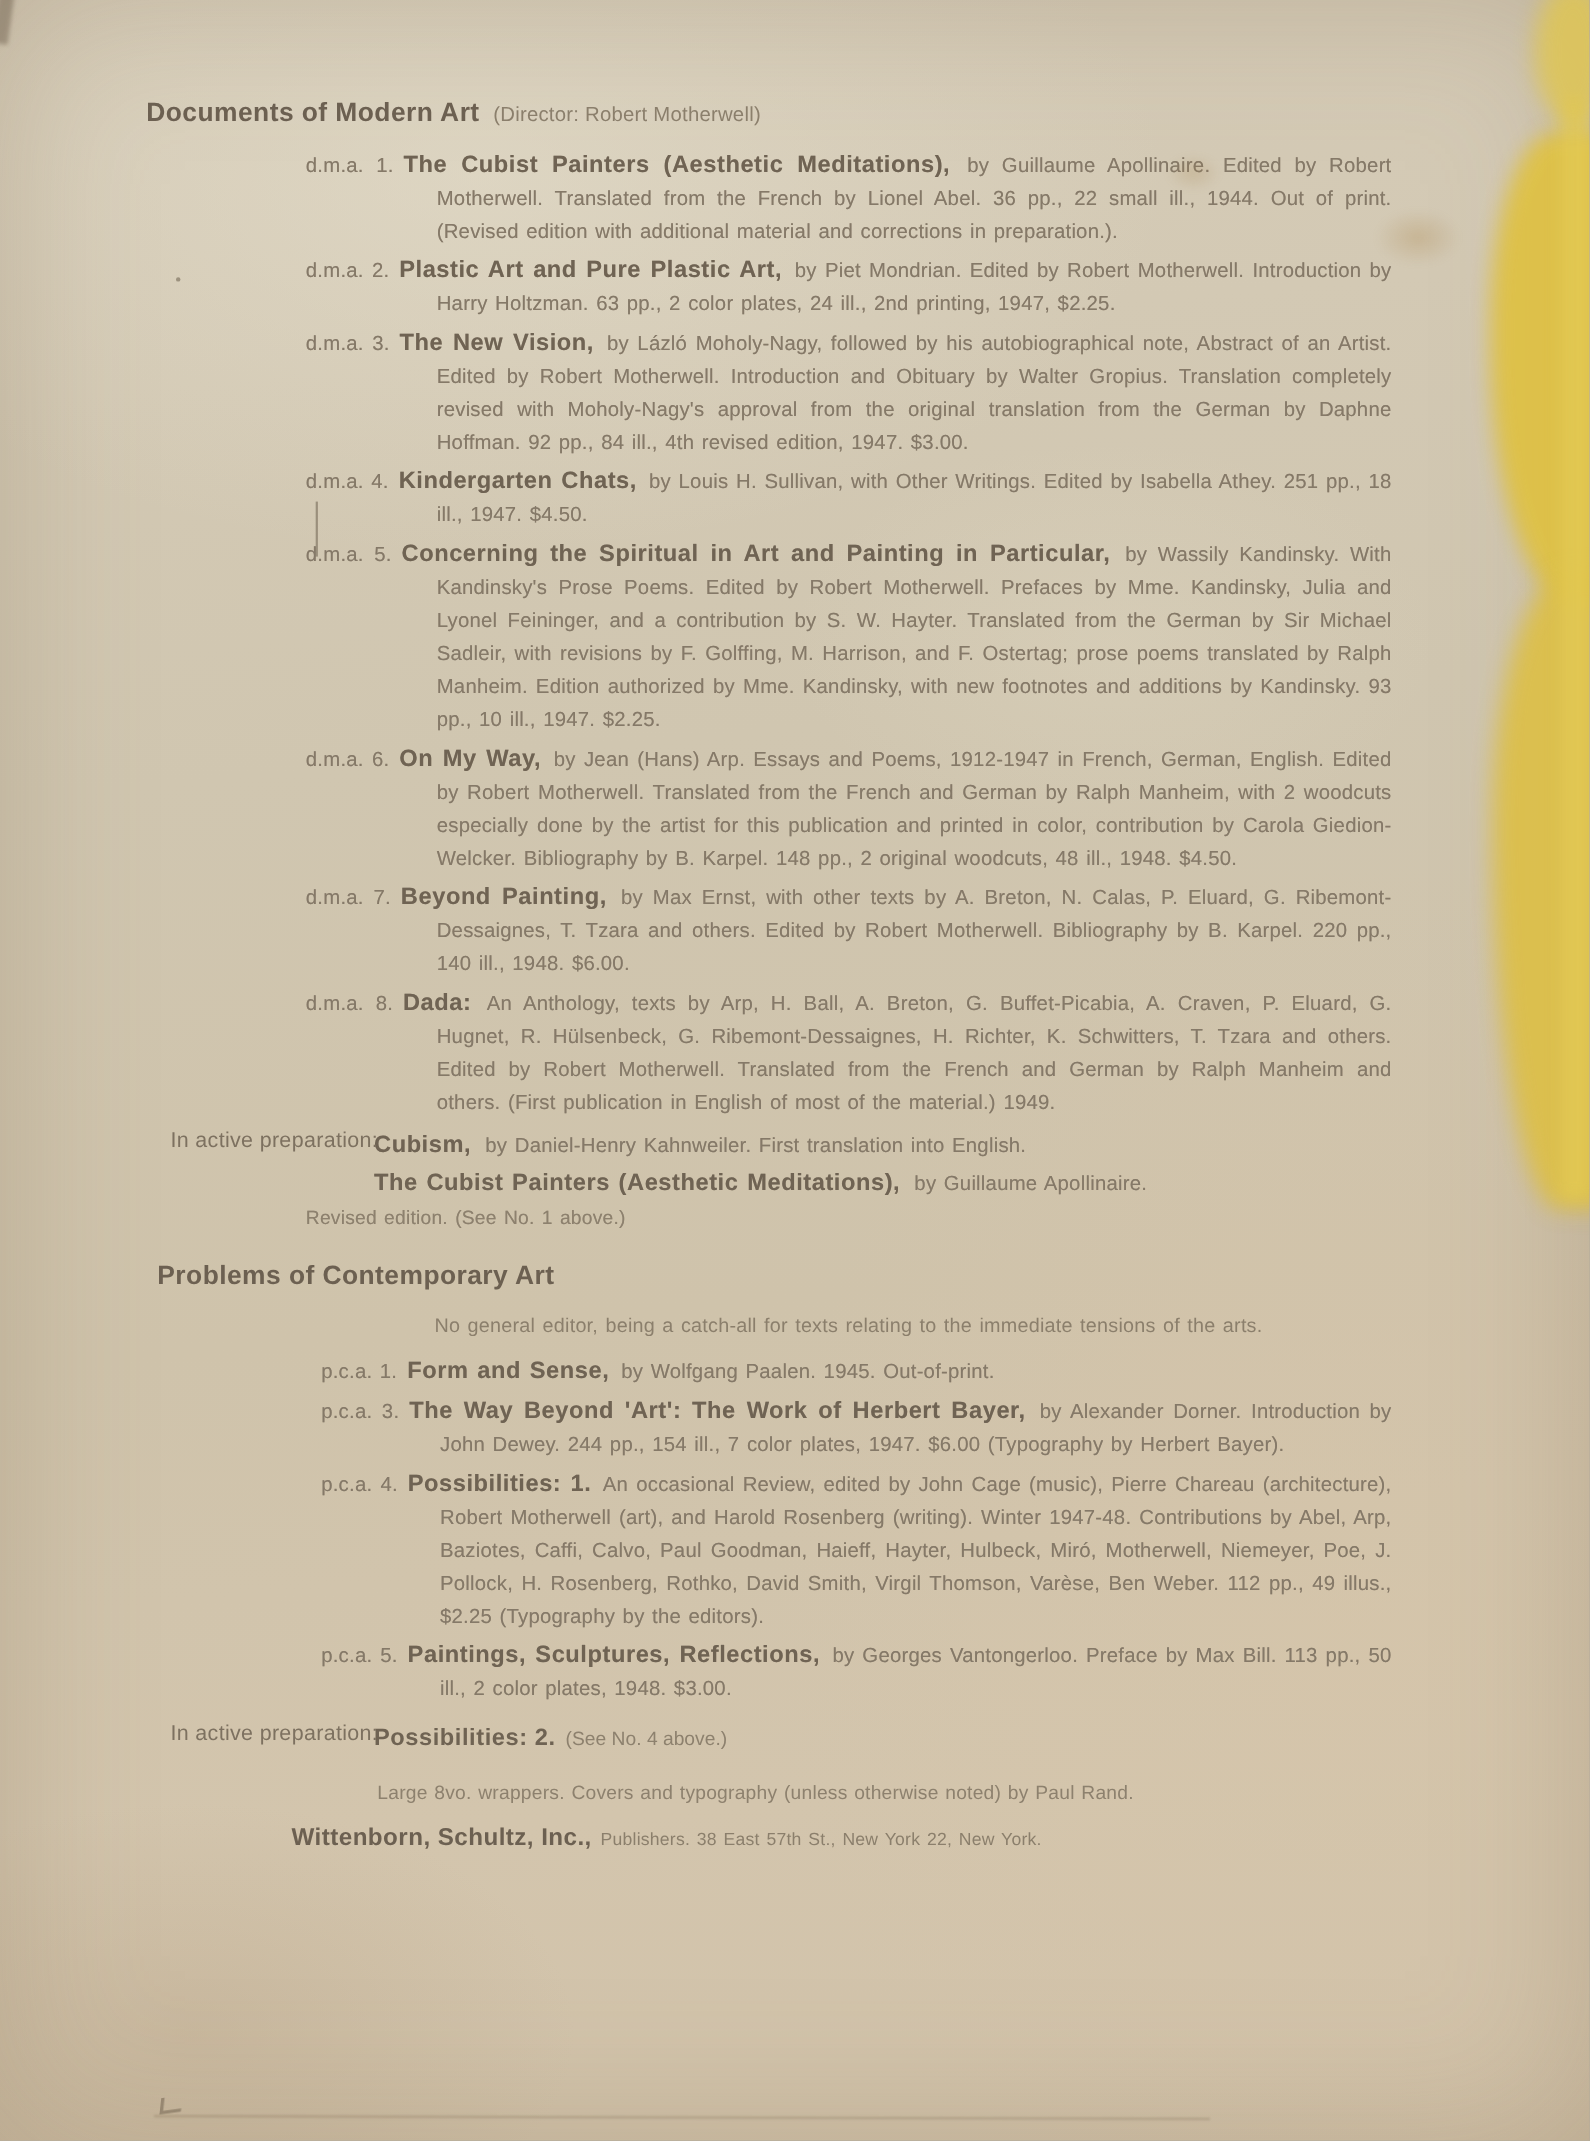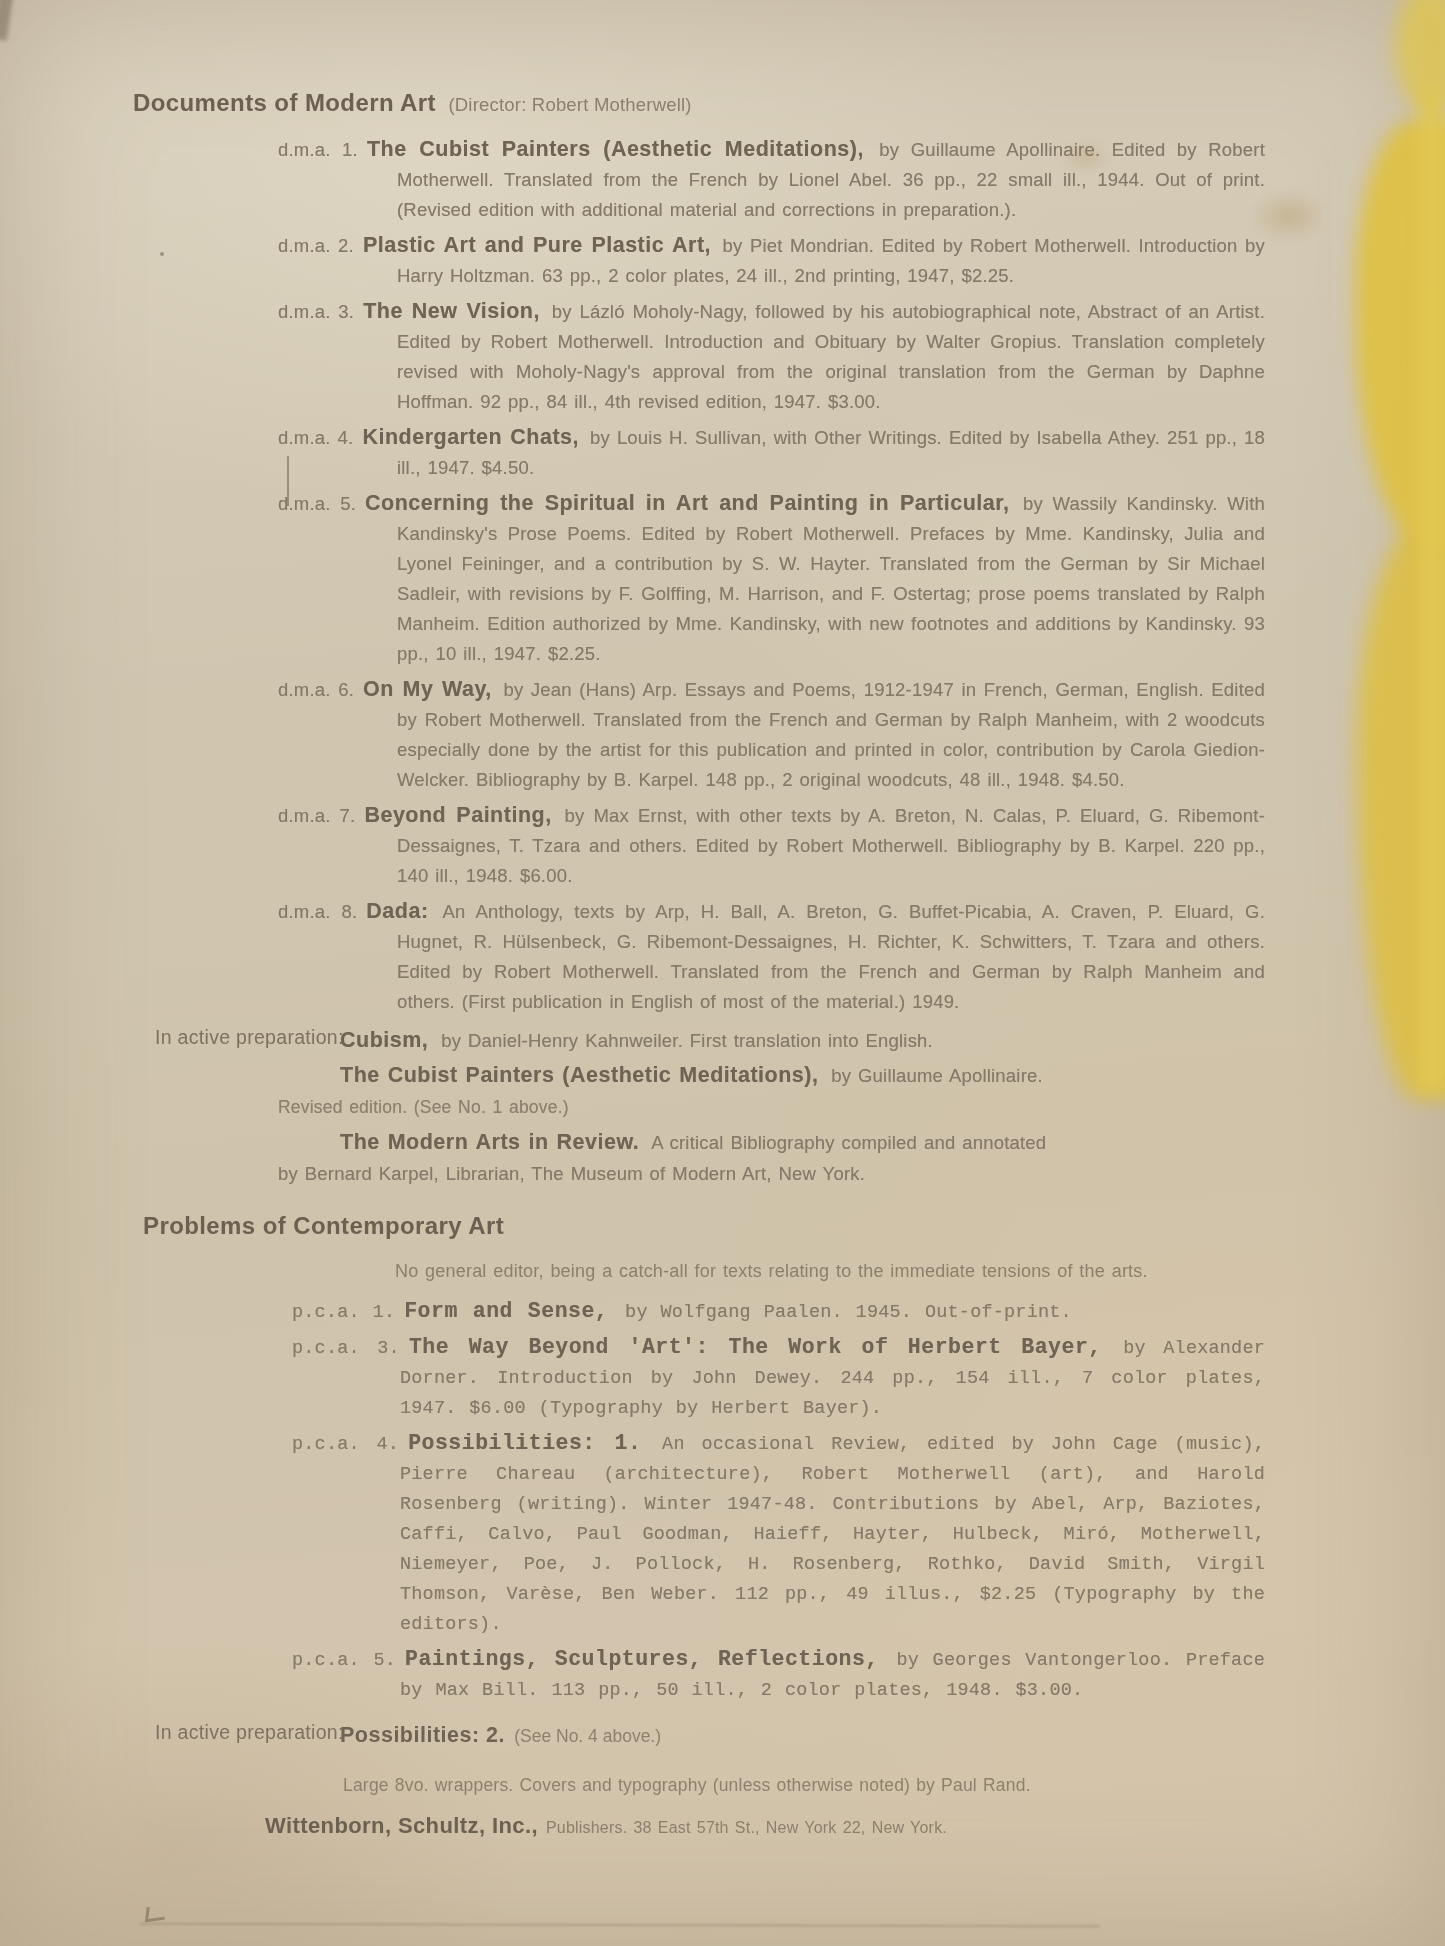--- a/index.html
+++ b/index.html
@@ -67,21 +67,21 @@
         color:#7d7160; letter-spacing:0.3px;}
   .prep-item{ margin:0 180px 4px 278px; text-indent:62px;
         font-size:18.5px; line-height:31px; letter-spacing:0.2px; word-spacing:1.5px;
         text-align:justify; text-align-last:left;
         text-shadow:0 0 0.5px rgba(133,121,104,0.55);}
   .prep-item .ttl{ margin-right:6px; }
   .small{ font-size:17.5px; color:#8d816e; }
   .pca-h{ margin:22px 180px 0 143px; line-height:30px; }
   .note{ margin:12px 180px 0 395px; font-size:18px; line-height:30px;
         color:#8b7f6c; letter-spacing:0.2px; word-spacing:1.5px;}
-  .pca-entries{ margin-top:12px;font-family:Liberation Mono, monospace; }
+  .pca-entries{ margin-top:12px; }
   .prep2{ position:relative; margin-top:14px; }
   .prep2-line{ margin:0 180px 0 340px; font-size:18.5px; line-height:31px;}
   .prep2-note{ margin:18px 180px 0 343px; font-size:17.5px; line-height:30px;
         color:#8d816e; letter-spacing:0.2px; word-spacing:1px;}
   .footer{ margin:10px 180px 0 265px; line-height:32px; }
   .f-bold{ font-size:22px; font-weight:700; color:#6c6051; letter-spacing:0.4px;}
   .f-rest{ font-size:16px; color:#8b7f6c; margin-left:8px; letter-spacing:0.2px; word-spacing:1.5px;}
 </style>
 </head>
 <body>
@@ -113,21 +113,20 @@
     <p class="entry"><span class="lbl">d.m.a. 5.</span><span class="ttl">Concerning the Spiritual in Art and Painting in Particular,</span> <span>by Wassily Kandinsky. With Kandinsky's Prose Poems. Edited by Robert Motherwell. Prefaces by Mme. Kandinsky, Julia and Lyonel Feininger, and a contribution by S. W. Hayter. Translated from the German by Sir Michael Sadleir, with revisions by F. Golffing, M. Harrison, and F. Ostertag; prose poems translated by Ralph Manheim. Edition authorized by Mme. Kandinsky, with new footnotes and additions by Kandinsky. 93 pp., 10 ill., 1947. $2.25.</span></p>
     <p class="entry"><span class="lbl">d.m.a. 6.</span><span class="ttl">On My Way,</span> <span>by Jean (Hans) Arp. Essays and Poems, 1912-1947 in French, German, English. Edited by Robert Motherwell. Translated from the French and German by Ralph Manheim, with 2 woodcuts especially done by the artist for this publication and printed in color, contribution by Carola Giedion-Welcker. Bibliography by B. Karpel. 148 pp., 2 original woodcuts, 48 ill., 1948. $4.50.</span></p>
     <p class="entry"><span class="lbl">d.m.a. 7.</span><span class="ttl">Beyond Painting,</span> <span>by Max Ernst, with other texts by A. Breton, N. Calas, P. Eluard, G. Ribemont-Dessaignes, T. Tzara and others. Edited by Robert Motherwell. Bibliography by B. Karpel. 220 pp., 140 ill., 1948. $6.00.</span></p>
     <p class="entry"><span class="lbl">d.m.a. 8.</span><span class="ttl">Dada:</span> <span>An Anthology, texts by Arp, H. Ball, A. Breton, G. Buffet-Picabia, A. Craven, P. Eluard, G. Hugnet, R. Hülsenbeck, G. Ribemont-Dessaignes, H. Richter, K. Schwitters, T. Tzara and others. Edited by Robert Motherwell. Translated from the French and German by Ralph Manheim and others. (First publication in English of most of the material.) 1949.</span></p>
   </div>
 
   <div class="prep">
     <span class="prep-label">In active preparation:</span>
     <p class="prep-item"><span class="ttl">Cubism,</span> <span>by Daniel-Henry Kahnweiler. First translation into English.</span></p>
     <p class="prep-item"><span class="ttl">The Cubist Painters (Aesthetic Meditations),</span> <span>by Guillaume Apollinaire.</span><br><span class="small">Revised edition. (See No. 1 above.)</span></p>
-    <p class="prep-item"><span class="ttl">The Modern Arts in Review.</span> <span>A critical Bibliography compiled and annotated</span><br><span>by Bernard Karpel, Librarian, The Museum of Modern Art, New York.</span></p>
   </div>
 
   <div class="h-row pca-h">
     <span class="h-bold">Problems of Contemporary Art</span>
   </div>
 
   <p class="note">No general editor, being a catch-all for texts relating to the immediate tensions of the arts.</p>
 
   <div class="pca-entries">
     <p class="entry pca"><span class="lbl">p.c.a. 1.</span><span class="ttl">Form and Sense,</span> <span>by Wolfgang Paalen. 1945. Out-of-print.</span></p>

